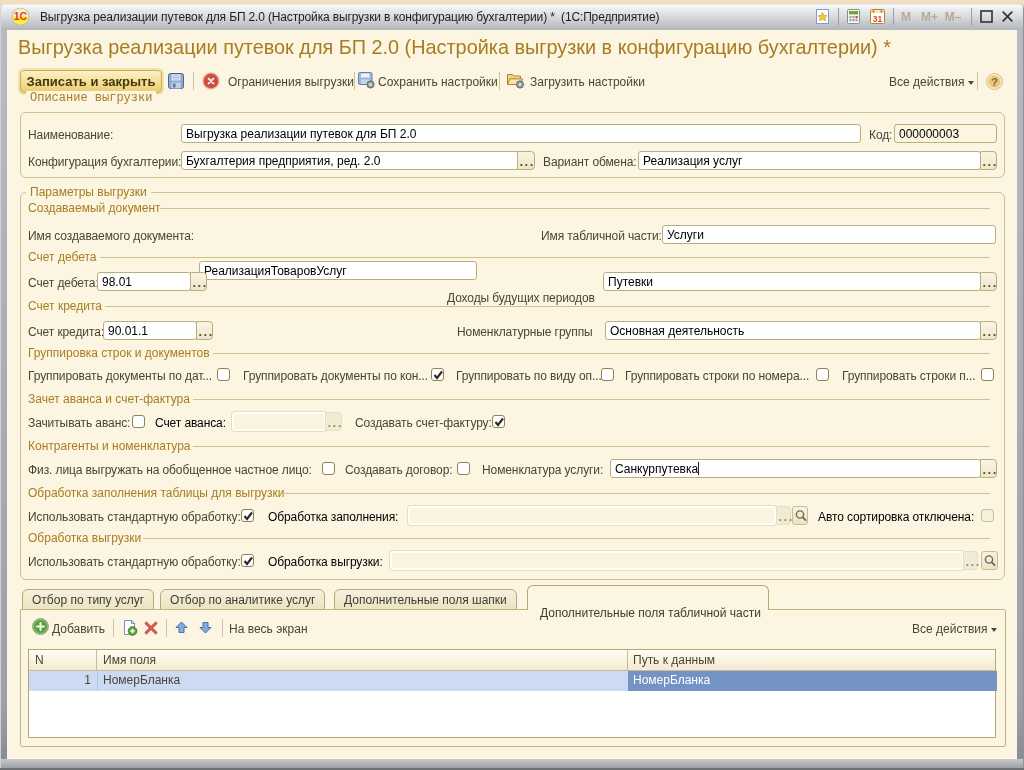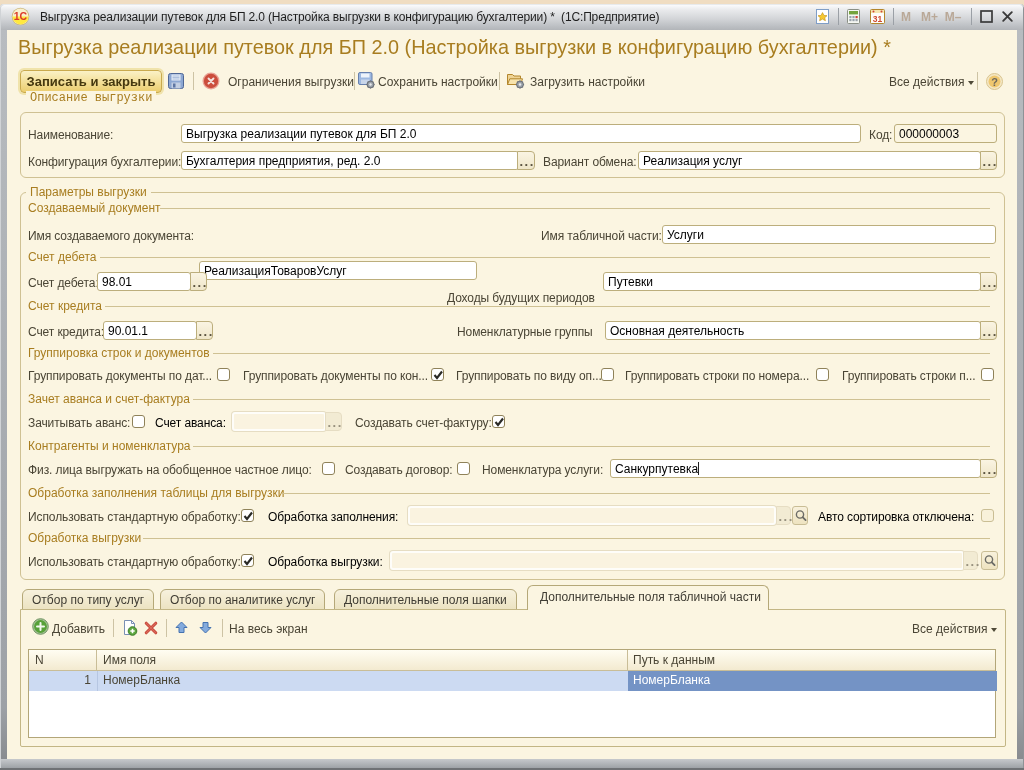--- a/index.html
+++ b/index.html
@@ -45,21 +45,21 @@
 .mainbtn { position:absolute; left:20px; top:70px; width:142px; height:23px;
   background:linear-gradient(#faf1c6,#f4e09a 50%,#ebcd6e); border:1px solid #c9aa4e; border-radius:4px;
   font-weight:bold; font-size:13px; color:#45380f; text-align:center; line-height:21px;
   box-shadow:0 0 0 2px #f0e3ab; }
 .tsep { position:absolute; width:1px; height:18px; background:#cdc3a4; top:72px; }
 .tbtxt { position:absolute; top:75px; white-space:nowrap; color:#4a4535; }
 .arrow-down { display:inline-block; width:0; height:0; border-left:3.5px solid transparent; border-right:3.5px solid transparent; border-top:4px solid #4f4a38; vertical-align:middle; margin-left:4px; }
 
 
 .tab { position:absolute; top:589px; height:21px; background:linear-gradient(#f7f1dd,#ece3c2); border:1px solid #b5a878; border-radius:6px 6px 0 0; line-height:20px; padding:0 9px; color:#3f3c33; white-space:nowrap; }
-.tab.active { top:585px; height:25px; background:#fbf5e1; border-bottom:none; line-height:23px; z-index:5; padding:0 7px 0 12px; }
+.tab.active { top:585px; height:25px; background:#fbf5e1; border-bottom:none; line-height:23px; z-index:5; padding:16px 7px 0 12px; }
 
 
 .panel { position:absolute; left:20px; top:609px; width:986px; height:138px; border:1px solid #c3b685; background:#fbf5e1; border-radius:0 2px 2px 2px; }
 .tbl { position:absolute; left:28px; top:649px; width:968px; height:89px; border:1px solid #b3a678; background:#fff; }
 .tbl-hdr { position:absolute; left:0; top:0; width:100%; height:21px; background:linear-gradient(#fffdf2,#f3ead0); border-bottom:1px solid #c9bd97; }
 .tbl-hdr .c { position:absolute; top:0; height:21px; line-height:20px; padding:0 6px; border-right:1px solid #c9bd97; }
 .row1 { position:absolute; left:0; top:21px; width:100%; height:20px; background:#ccdaf2; }
 .cellsel { position:absolute; left:599px; top:0; width:369px; height:20px; background:#7493c5; color:#fff; line-height:19px; padding:0 5px; }
 
 .icon { position:absolute; }

